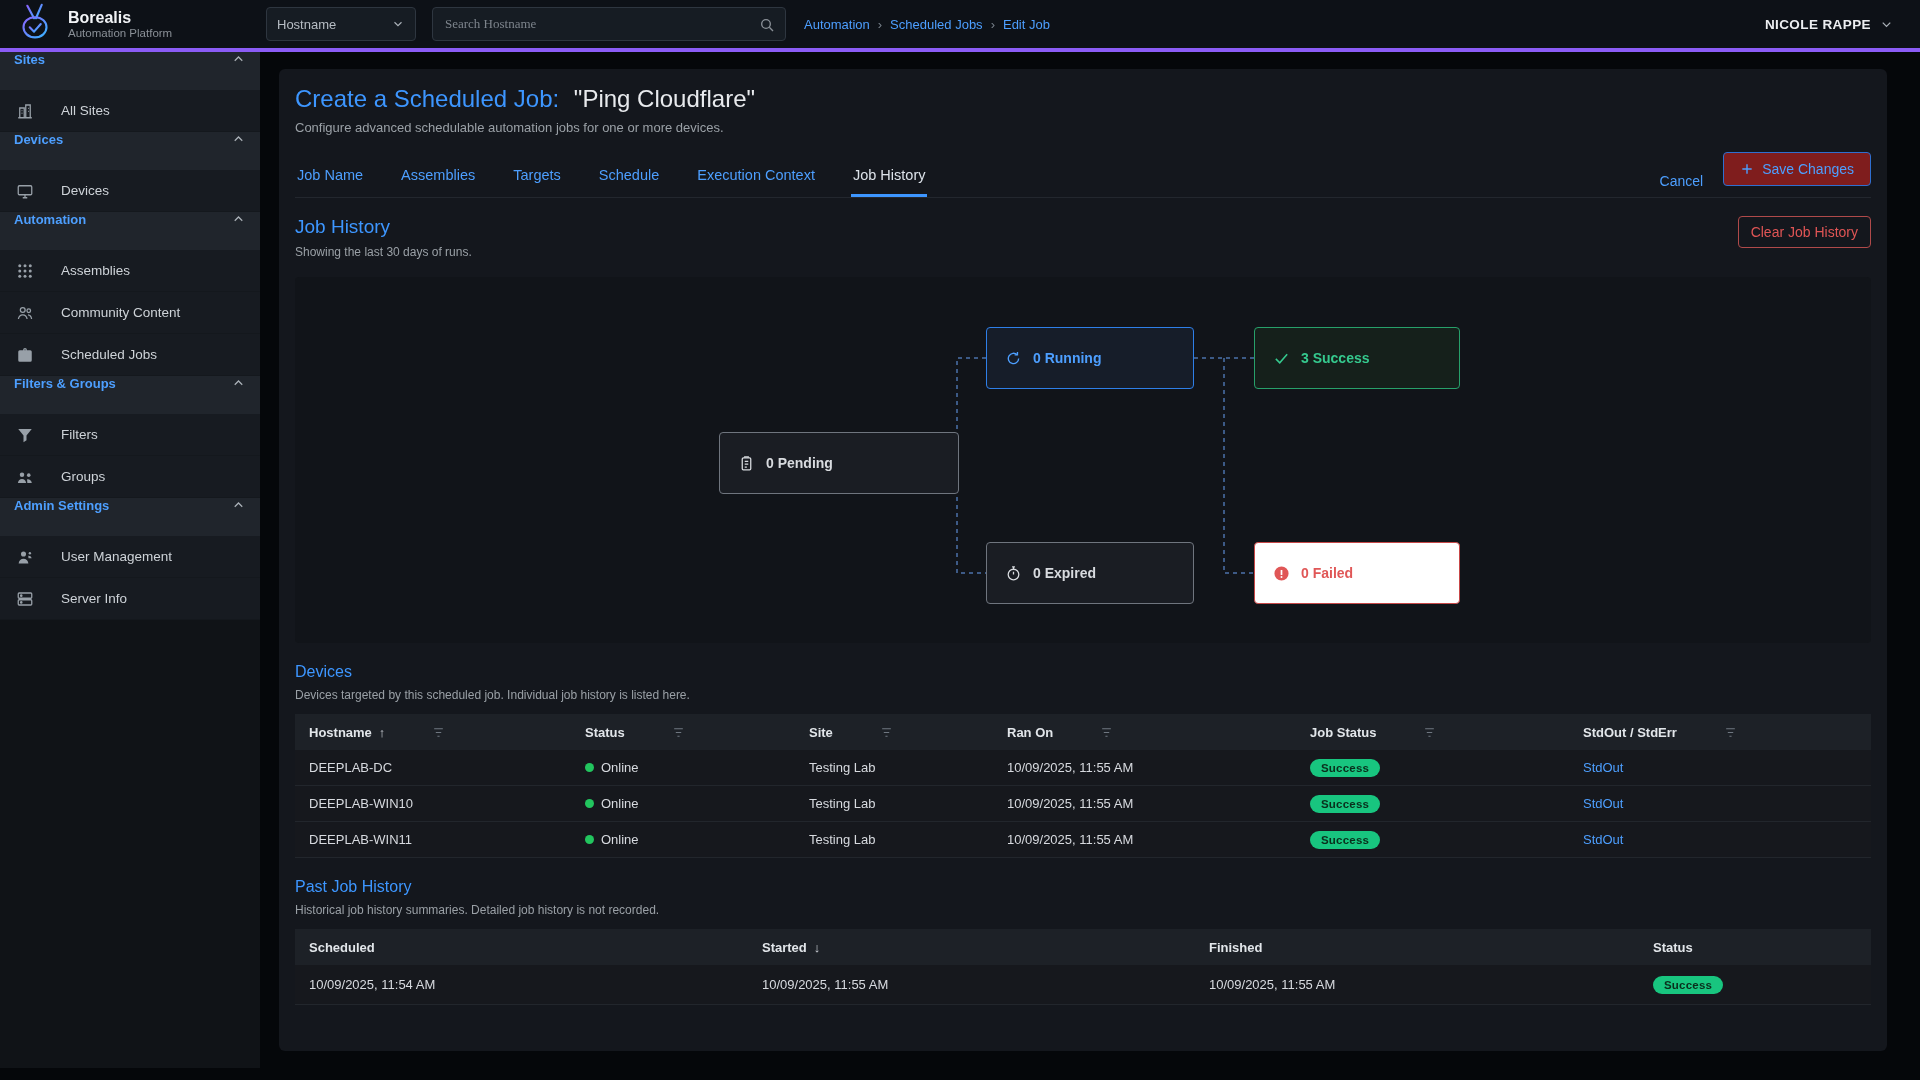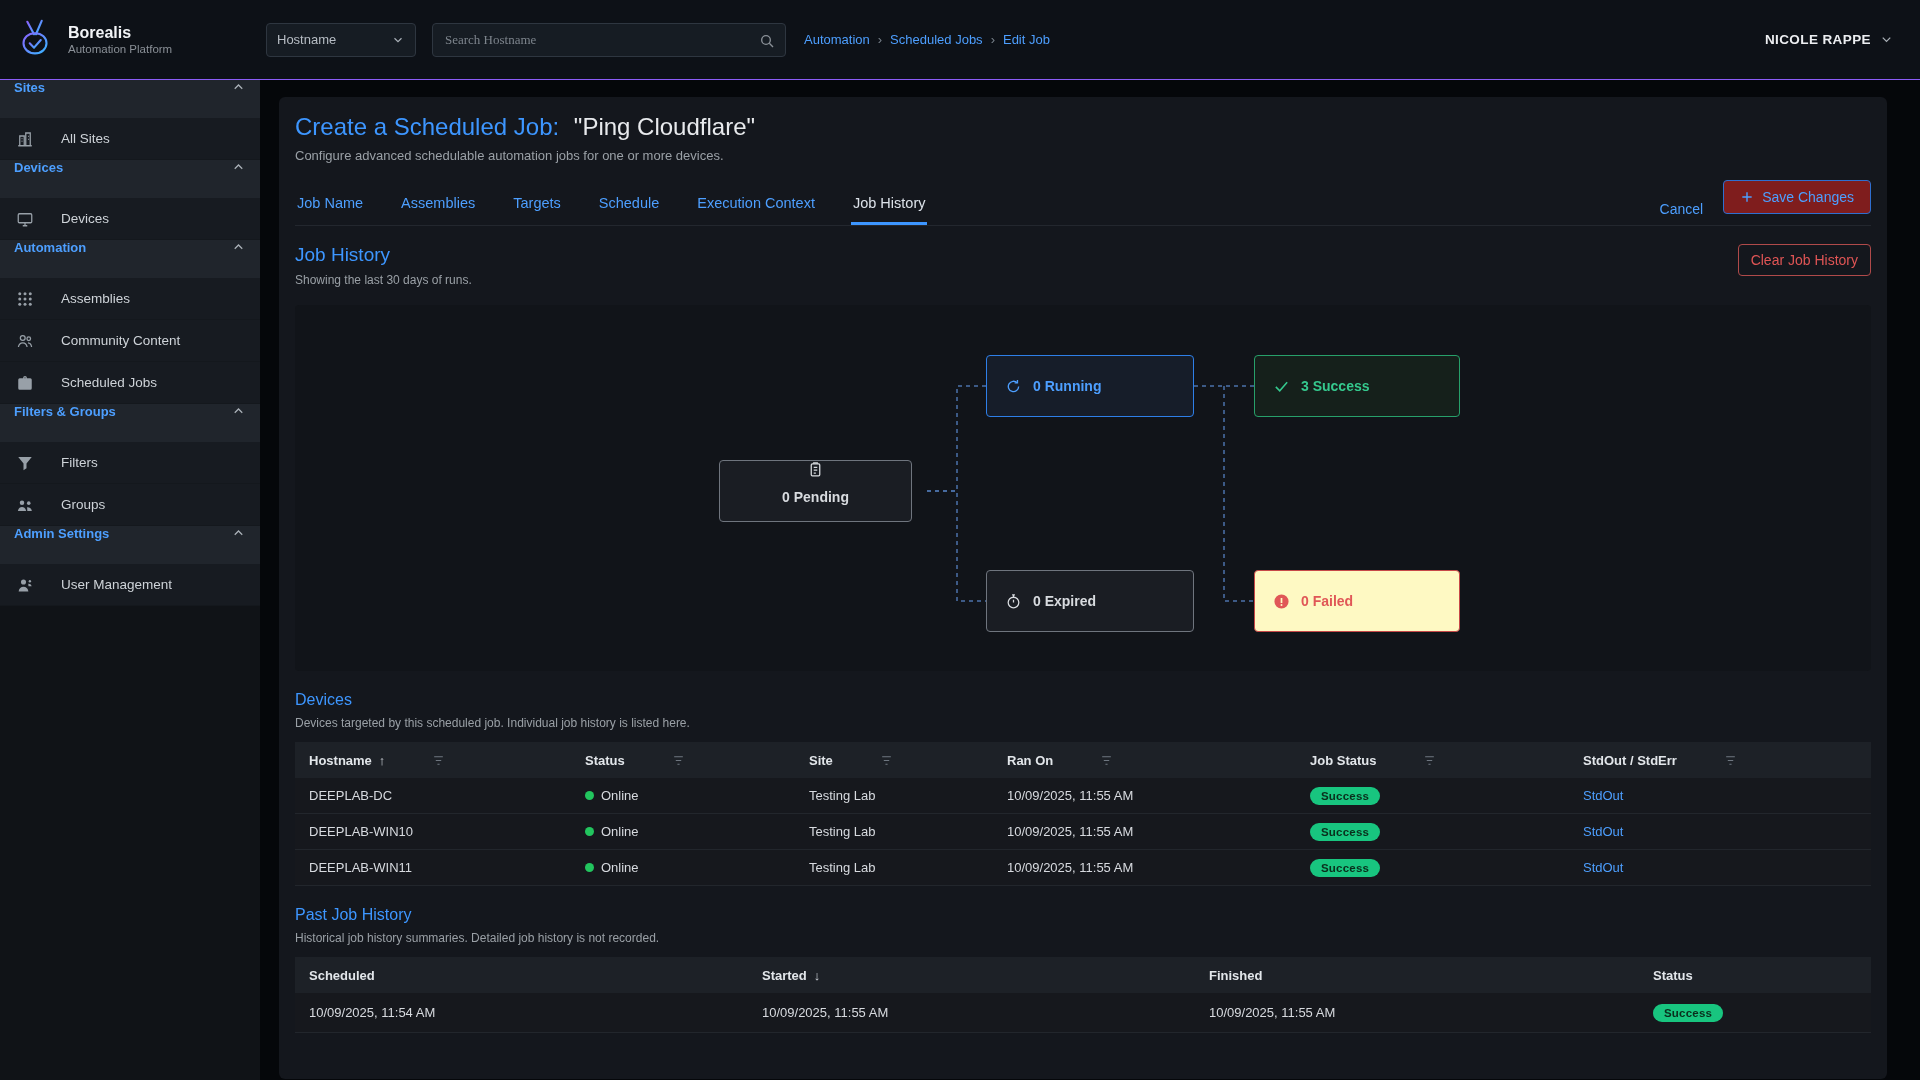--- a/index.html
+++ b/index.html
@@ -7,22 +7,22 @@
   body {
     background:#05070a;
     font-family:"Liberation Sans", sans-serif;
     color:#d7dadf;
     font-size:13px;
   }
   svg { display:block; }
 
   
   .topbar{
-    height:80px; display:flex; align-items:center;
-    background:#0d1117; border-bottom:1px solid #8b5cf6;
+    height:52px; display:flex; align-items:center;
+    background:#0d1117; border-bottom:4px solid #8b5cf6;
   }
   .brand{ width:260px; display:flex; align-items:center; gap:10px; padding-left:12px; flex:none;}
   .brand-logo{ width:46px; height:46px; }
   .brand-name{ font-size:16px; font-weight:bold; color:#f2f4f7; line-height:1.15;}
   .brand-sub{ font-size:11.5px; color:#8a9097; }
   .host-select{
     width:150px; height:34px; background:#161c23; border:1px solid #2e3640; border-radius:4px;
     display:flex; align-items:center; justify-content:space-between; padding:0 10px;
     color:#b7bdc4; cursor:pointer; margin-left:6px;
   }
@@ -89,25 +89,25 @@
   }
 
   
   .diagram{ position:relative; margin-top:18px; height:366px; background:#111419; border-radius:4px;}
   .node{
     position:absolute; height:62px; display:flex; align-items:center; gap:11px;
     padding:0 18px; border-radius:4px; font-size:14px; font-weight:bold;
     background:#1a1d23; border:1px solid #6f757e; color:#d8dbdf; cursor:pointer;
   }
   .node .nic{ width:17px; height:17px; flex:none;}
-  .node.pending{ left:424px; top:155px; width:193px;flex-direction:column;}
+  .node.pending{ left:424px; top:155px; width:240px;}
   .node.running{ left:691px; top:50px;  width:208px; border-color:#2e7fe8; color:#4d9fff; background:#161d29;}
   .node.success{ left:959px; top:50px;  width:206px; border-color:#27a06a; color:#35c98e; background:#15201b;}
   .node.expired{ left:691px; top:265px; width:208px;}
-  .node.failed { left:959px; top:265px; width:206px; border-color:#c74848; color:#e05757; background:#fef9c3;}
+  .node.failed { left:959px; top:265px; width:206px; border-color:#c74848; color:#e05757; background:#ffffff;}
   .wires{ position:absolute; inset:0; }
 
   
   .tbl{ margin-top:12px; }
   .thead, .trow{ display:grid; align-items:center; height:36px; }
   .devices-grid{ grid-template-columns:276px 224px 198px 303px 273px 1fr; }
   .past-grid{ grid-template-columns:453px 447px 444px 1fr; }
   .thead{ background:#1d2127; color:#e2e6ea; font-weight:bold; font-size:13px;}
   .trow{ background:#16181d; border-bottom:1px solid #22262c; font-size:13px; color:#d7dadf;}
   .cell{ padding-left:14px; display:flex; align-items:center; gap:7px; }
@@ -307,20 +307,31 @@
       <span class="ic">
           <svg width="18" height="18" viewBox="0 0 24 24" fill="currentColor">
             <circle cx="10" cy="8" r="3.4"></circle>
             <path d="M3.5 20.5c.7-4 3-6.1 6.5-6.1s5.8 2.1 6.5 6.1z"></path>
             <circle cx="18.5" cy="7" r="1.6"></circle>
             <path d="M16.3 10.4c2-.3 3.9.7 4.6 3.4h-4.2z"></path>
           </svg>
         </span>
       <span>User Management</span>
     </div>
+    <div class="side-item">
+      <span class="ic">
+          <svg width="18" height="18" viewBox="0 0 24 24" fill="none" stroke="currentColor" stroke-width="1.7">
+            <rect x="3" y="4" width="18" height="7" rx="1.2"></rect>
+            <rect x="3" y="13" width="18" height="7" rx="1.2"></rect>
+            <circle cx="7" cy="7.5" r=".9" fill="currentColor"></circle>
+            <circle cx="7" cy="16.5" r=".9" fill="currentColor"></circle>
+          </svg>
+        </span>
+      <span>Server Info</span>
+    </div>
   </div>
 
   <div class="main">
     <div class="panel">
 
       <div class="page-title">
         <span class="blue">Create a Scheduled Job:</span>
         <span class="quoted">"Ping Cloudflare"</span>
       </div>
       <div class="page-sub">Configure advanced schedulable automation jobs for one or more devices.</div>

